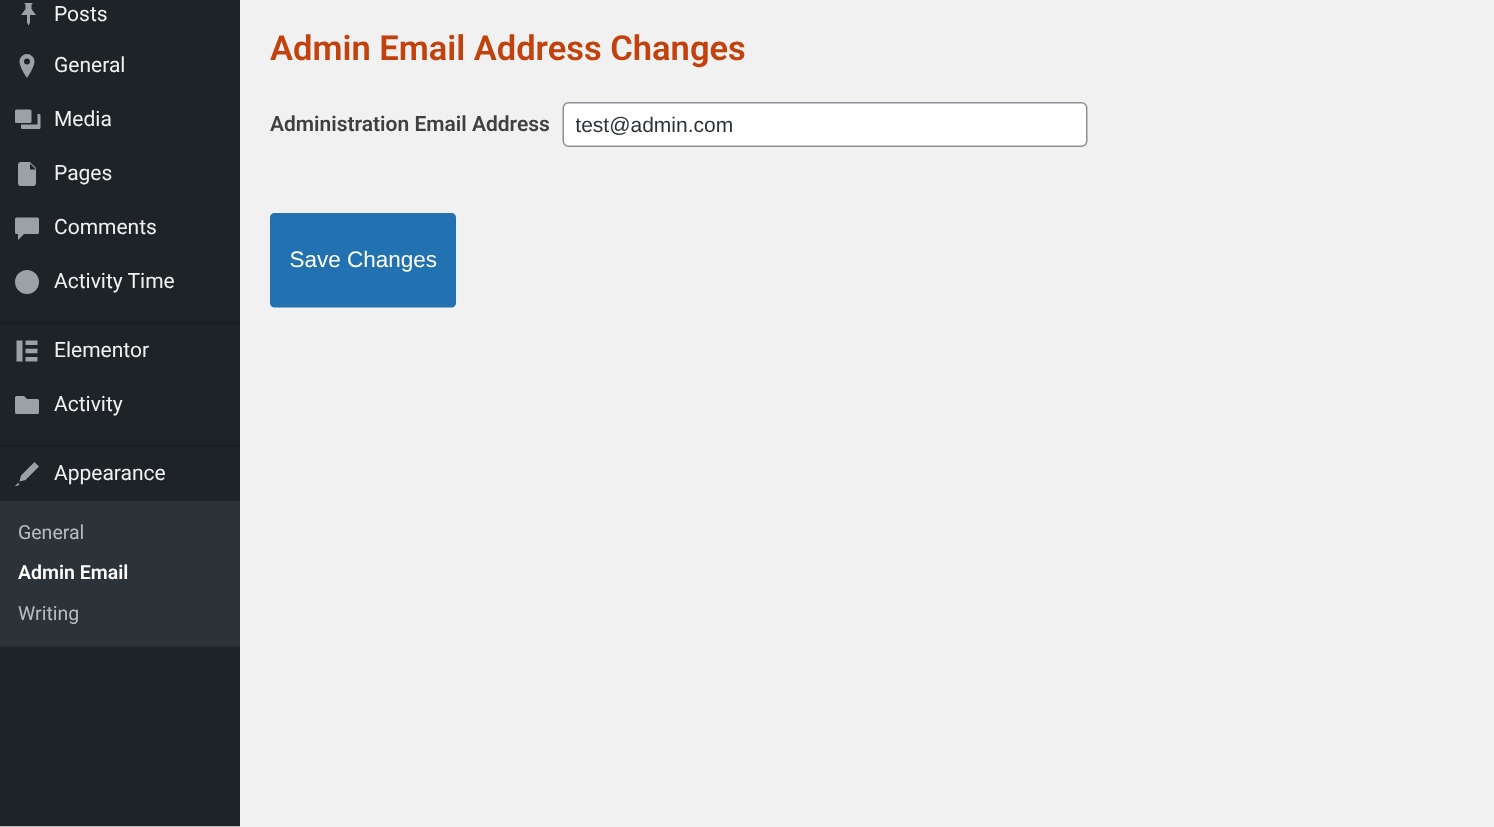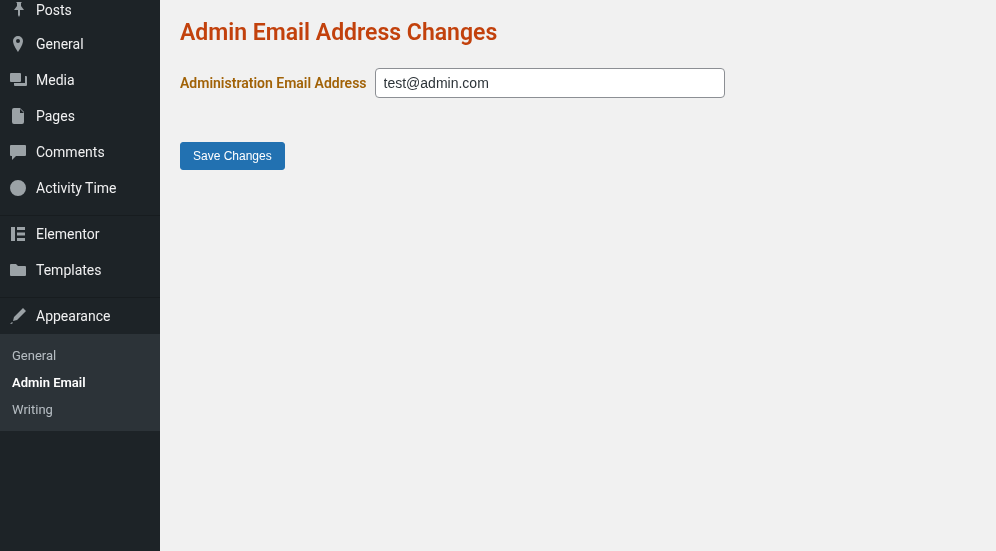--- a/index.html
+++ b/index.html
@@ -110,41 +110,41 @@
     line-height: 1.5;
   }
   .form-row {
     display: flex;
     align-items: center;
     margin: 18px 0 0 0;
   }
   .form-label {
     font-size: 14px;
     font-weight: 600;
-    color: #a16207;
+    color: #404040;
     margin-right: 8px;
   }
   .text-input {
     width: 350px;
     height: 30px;
     padding: 0 8px;
     font-size: 14px;
     color: #2c3338;
     background: #fff;
     border: 1px solid #8c8f94;
     border-radius: 4px;
   }
   .btn-primary {
     display: inline-block;
     margin-top: 44px;
     background: #2271b1;
     border: 1px solid #2271b1;
     color: #fff;
-    padding: 6px 12px;
-    font-size: 12px;
+    padding: 22px 12px;
+    font-size: 15px;
     border-radius: 3px;
     cursor: pointer;
   }
 </style>
 </head>
 <body>
 
 <div class="sidebar">
 
   <div class="menu-item truncated light">
@@ -214,21 +214,21 @@
     </span>
     <span>Elementor</span>
   </div>
 
   <div class="menu-item light">
     <span class="icon">
       <svg viewBox="0 0 20 20" width="20" height="20">
           <path d="M2 5a1 1 0 011-1h5l2 2h7a1 1 0 011 1v8a1 1 0 01-1 1H3a1 1 0 01-1-1V5z"></path>
         </svg>
     </span>
-    <span>Templates</span>
+    <span>Activity</span>
   </div>
 
   <div class="menu-sep"></div>
 
   <div class="menu-item light">
     <span class="icon">
       <svg viewBox="0 0 20 20" width="20" height="20">
           <path d="M15 2l3 3-9 9-4 1 1-4 9-9zM4 16c-1 1-2 2-2 2s2 0 3-1l-1-1z"></path>
         </svg>
     </span>

